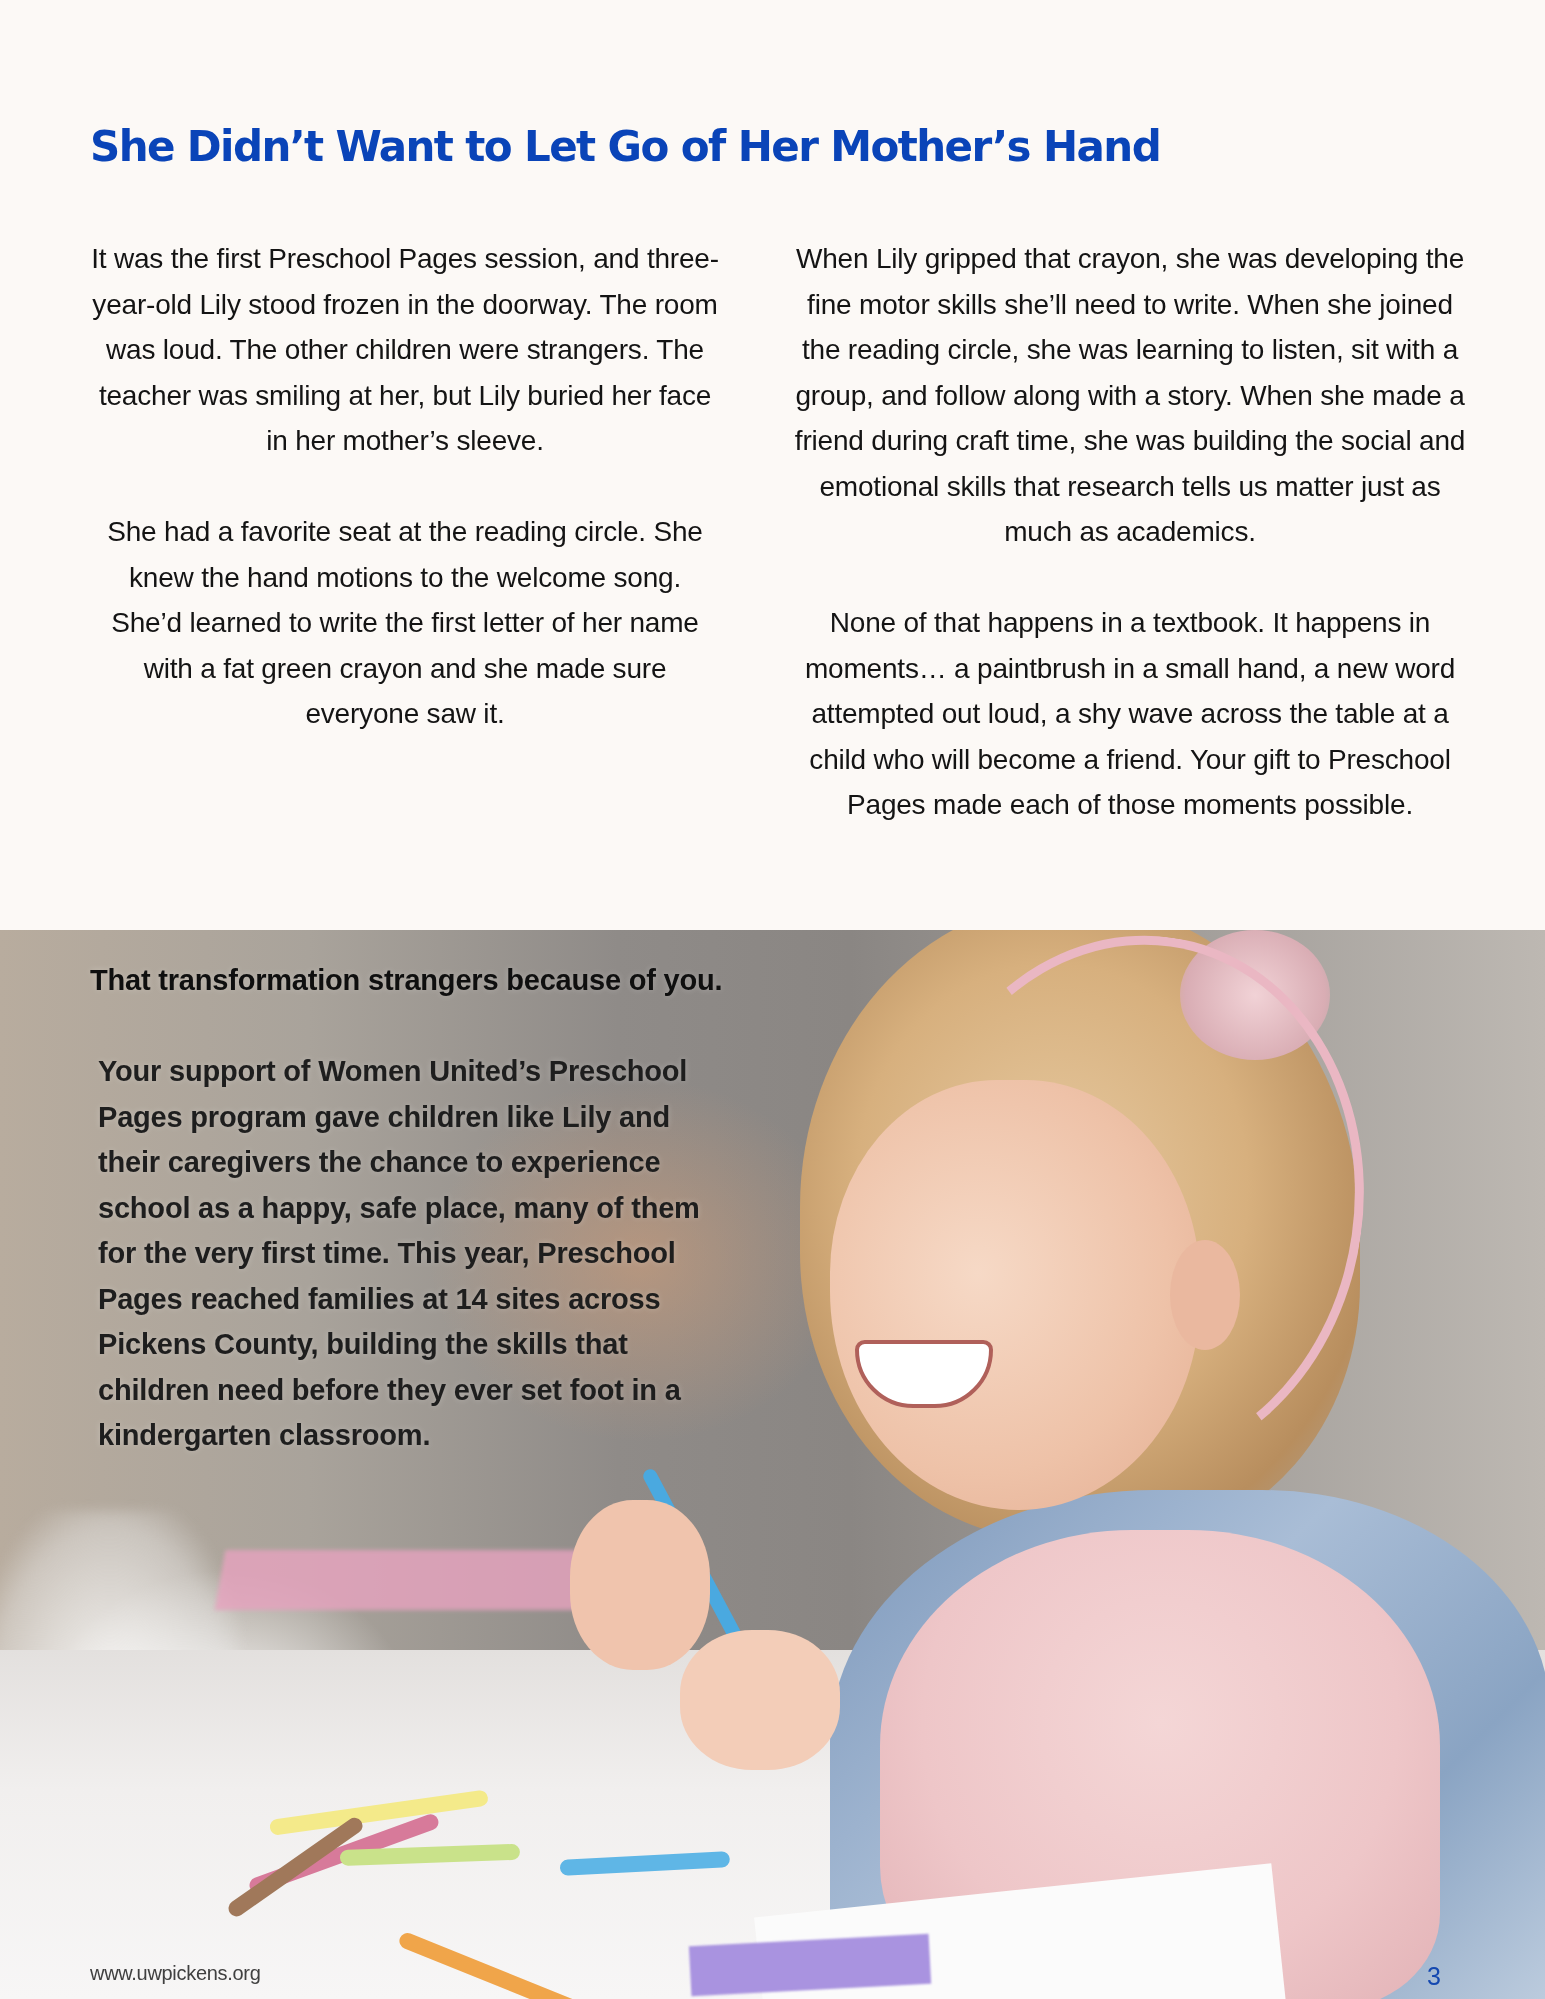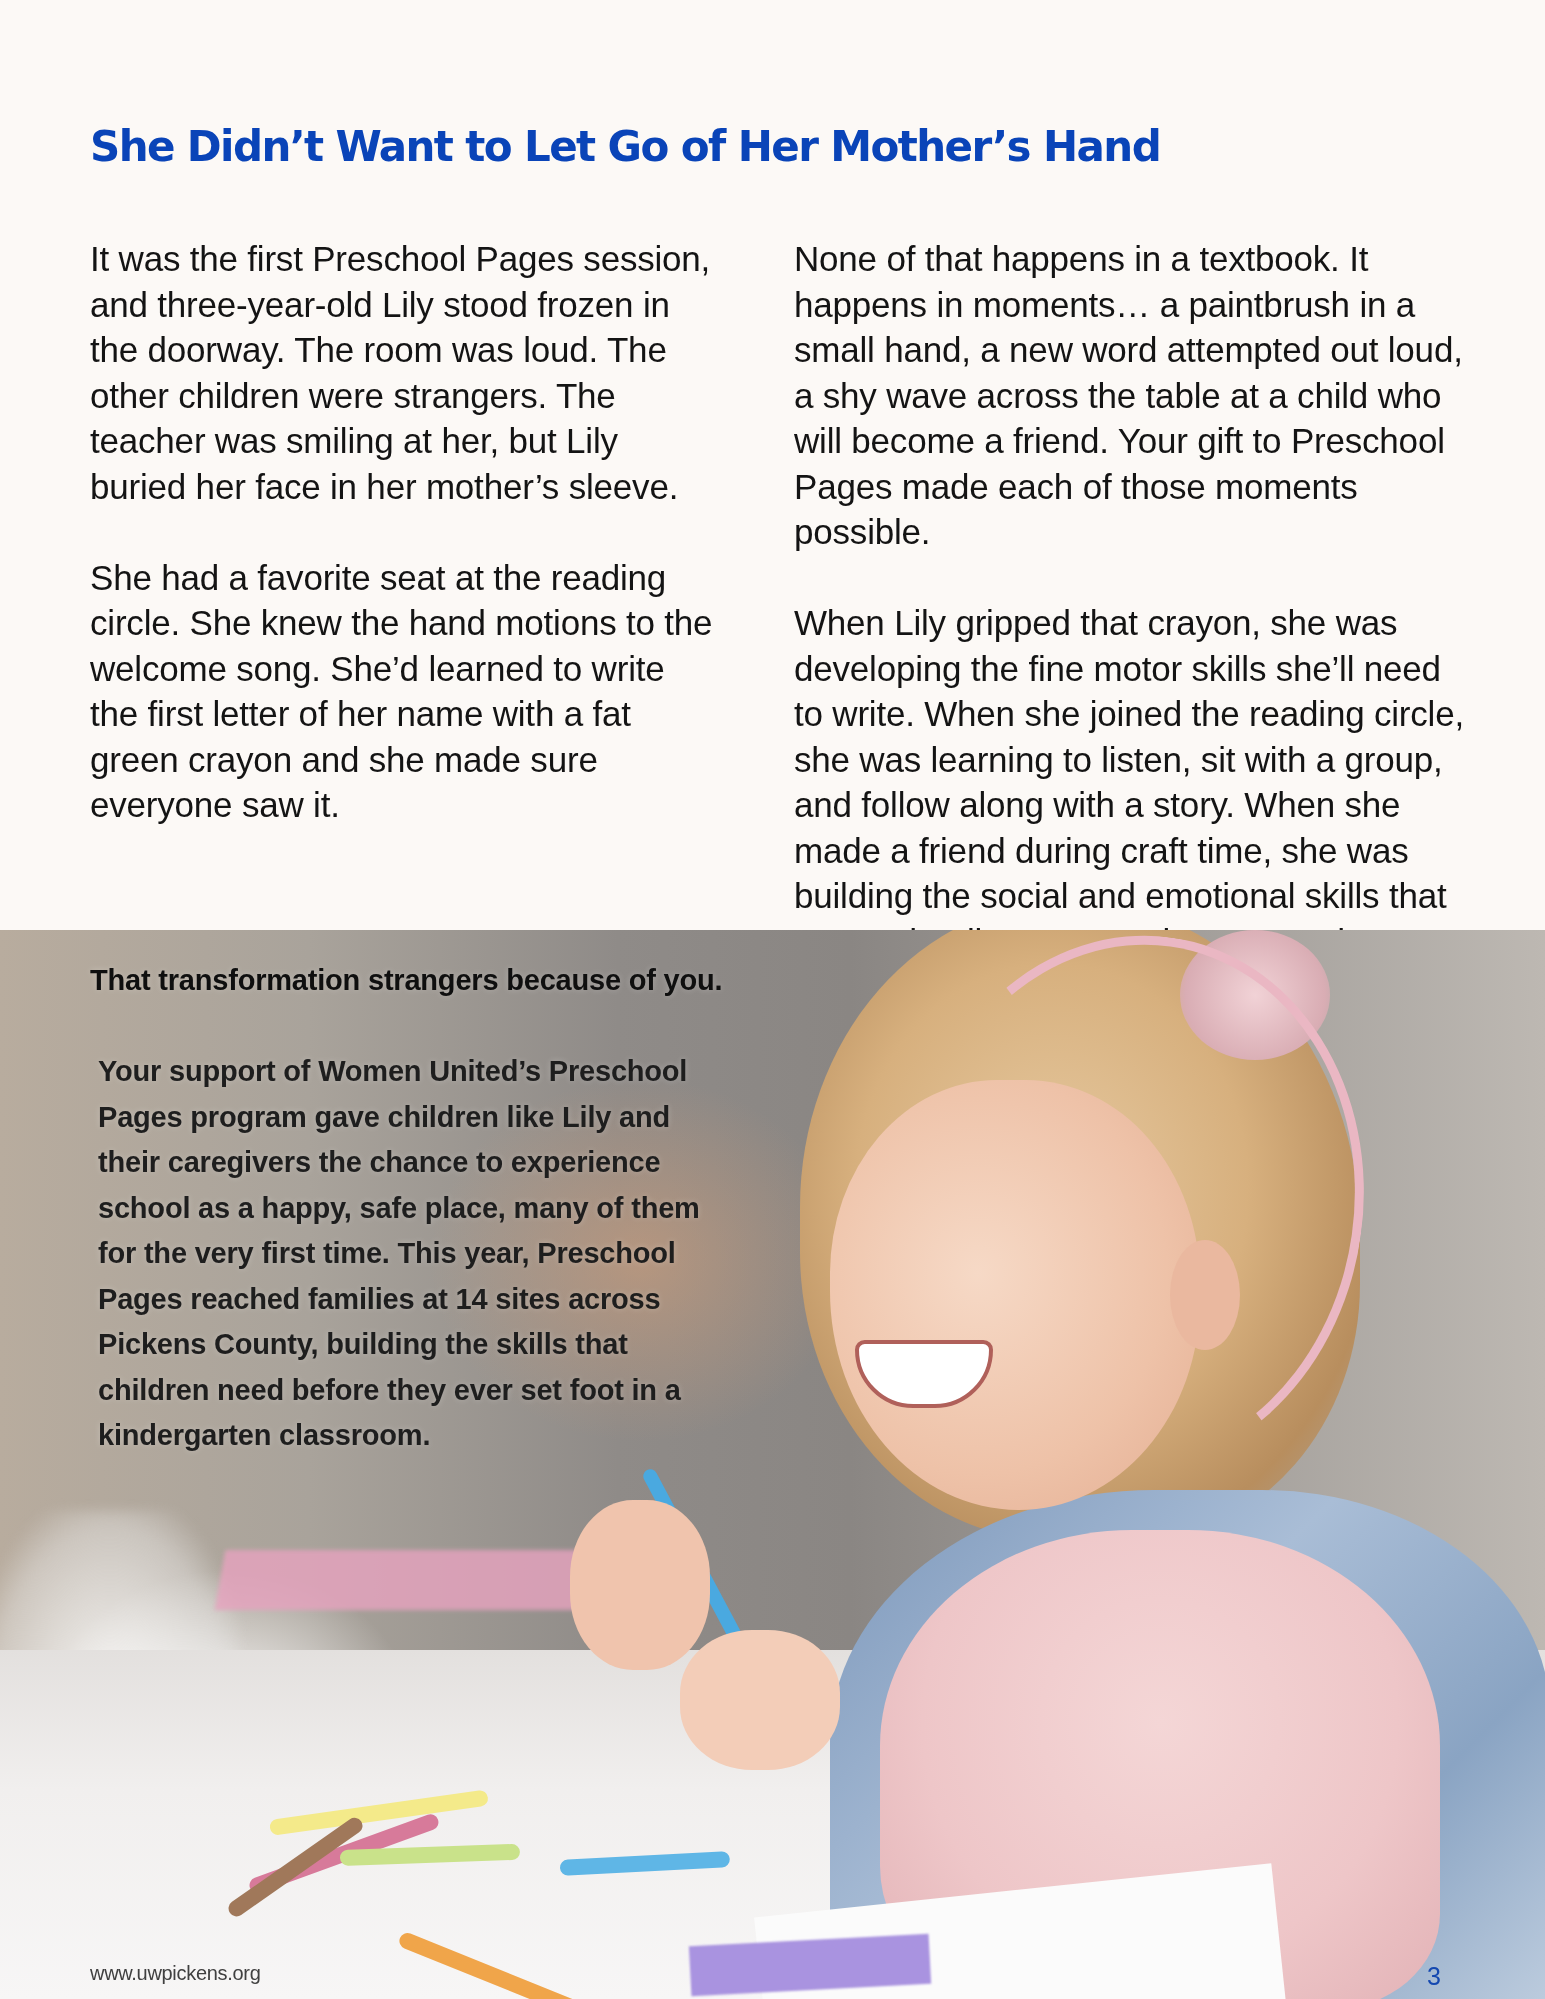--- a/index.html
+++ b/index.html
@@ -10,21 +10,21 @@
     color: #141414;
   }
   .title {
     position: absolute; left: 90px; top: 122px; margin: 0;
     font-family: "DejaVu Sans", sans-serif; font-weight: bold;
     font-size: 42px; letter-spacing: -1.6px; color: #0a44b8;
     white-space: nowrap;
   }
   .col {
     position: absolute; top: 236px; width: 640px;
-    font-size: 35px; line-height: 45.5px; letter-spacing: -0.2px;
+    font-size: 28px; line-height: 45.5px; letter-spacing: -0.2px; text-align: center;
   }
   .col p { margin: 0 0 45.5px 0; }
   .col-left { left: 90px; width: 630px; }
   .col-right { left: 794px; width: 672px; }
 
   
   .photo {
     position: absolute; left: 0; top: 930px; width: 1545px; height: 1069px;
     overflow: hidden;
     background:
@@ -128,22 +128,22 @@
 <body>
 
 <h1 class="title">She Didn’t Want to Let Go of Her Mother’s Hand</h1>
 
 <div class="col col-left">
   <p>It was the first Preschool Pages session, and three-year-old Lily stood frozen in the doorway. The room was loud. The other children were strangers. The teacher was smiling at her, but Lily buried her face in her mother’s sleeve.</p>
   <p>She had a favorite seat at the reading circle. She knew the hand motions to the welcome song. She’d learned to write the first letter of her name with a fat green crayon and she made sure everyone saw it.</p>
 </div>
 
 <div class="col col-right">
+  <p>When Lily gripped that crayon, she was developing the fine motor skills she’ll need to write. When she joined the reading circle, she was learning to listen, sit with a group, and follow along with a story. When she made a friend during craft time, she was building the social and emotional skills that research tells us matter just as much as academics.</p>
   <p>None of that happens in a textbook. It happens in moments… a paintbrush in a small hand, a new word attempted out loud, a shy wave across the table at a child who will become a friend. Your gift to Preschool Pages made each of those moments possible.</p>
-  <p>When Lily gripped that crayon, she was developing the fine motor skills she’ll need to write. When she joined the reading circle, she was learning to listen, sit with a group, and follow along with a story. When she made a friend during craft time, she was building the social and emotional skills that research tells us matter just as much as academics.</p>
 </div>
 
 <div class="photo">
   <div class="blur-cup"></div>
   <div class="table-surface"></div>
   <div class="pink-paper"></div>
   <div class="hair"></div>
   <div class="pompom"></div>
   <div class="overalls"></div>
   <div class="shirt"></div>

